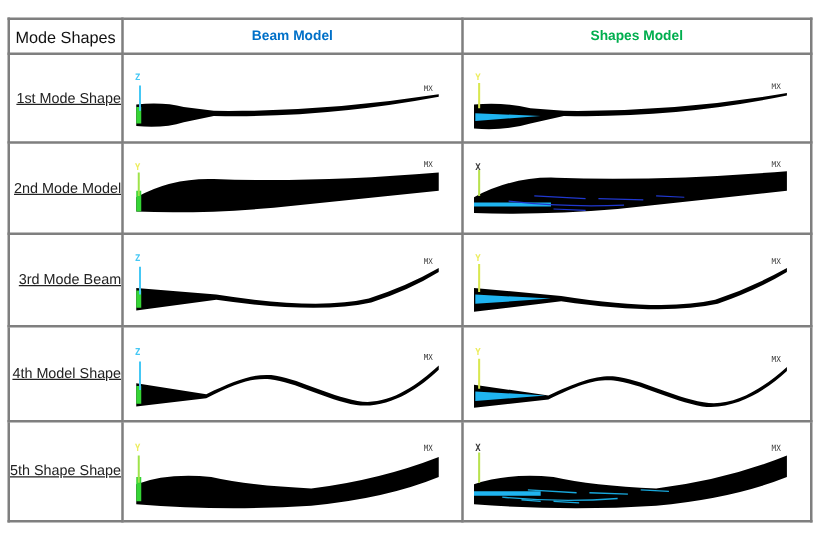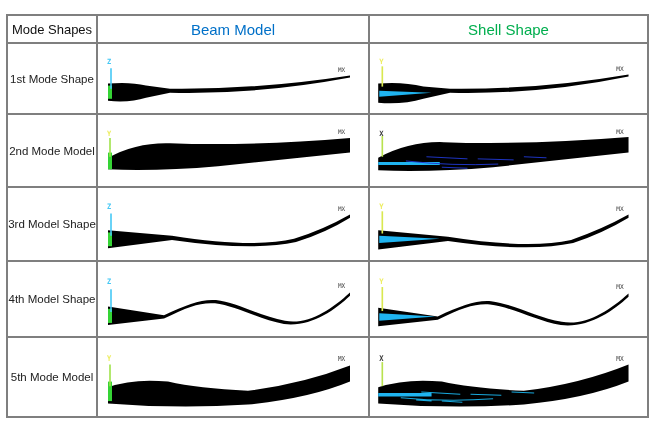--- a/index.html
+++ b/index.html
@@ -16,22 +16,22 @@
   col.c-beam{width:272px;}
   col.c-shell{width:279px;}
   tr.hdr{height:28px;}
   tr.r1 td{height:69px;}
   tr.r2 td{height:71px;}
   tr.r3 td{height:72px;}
   tr.r4 td{height:74px;}
   tr.r5 td{height:78px;}
   th{font-weight:normal;}
   .hdr-label{font-size:13px;color:#111111;text-align:center;}
-  .hdr-model{font-size:15px;font-weight:normal;text-align:center;}
-  .row-label{font-size:11.5px;color:#222222;text-align:center;white-space:nowrap;}
+  .hdr-model{font-size:11px;font-weight:bold;text-align:center;}
+  .row-label{font-size:11.5px;color:#222222;text-align:right;white-space:nowrap;text-decoration:underline;}
   td.plot-cell{background:#ffffff;}
   svg.plot{display:block;width:100%;height:100%;}
   .blade{fill:#000000;stroke:none;}
   .accent{stroke:none;}
   .mesh{fill:none;stroke-width:0.9;}
   .axis-line{fill:none;stroke-width:1.6;}
   .axis-letter{font-size:7px;font-weight:bold;font-family:"DejaVu Sans Mono", monospace;}
   .mx{font-size:6px;fill:#3c3c3c;font-family:"DejaVu Sans Mono", monospace;}
 </style>
 </head>
@@ -42,21 +42,21 @@
     <colgroup>
         <col class="c-label">
         <col class="c-beam">
         <col class="c-shell">
       </colgroup>
 
     <tbody>
         <tr class="hdr">
       <th class="hdr-label">Mode Shapes</th>
       <th class="hdr-model" style="color: rgb(0, 112, 200);">Beam Model</th>
-      <th class="hdr-model" style="color: rgb(0, 174, 78);">Shell Shape</th>
+      <th class="hdr-model" style="color: rgb(0, 174, 78);">Shapes Model</th>
     </tr>
 
     <tr class="r1">
       <td class="row-label">1st Mode Shape</td>
       <td class="plot-cell">
         <svg class="plot" viewBox="0 0 270 68" preserveAspectRatio="none">
           <path class="blade" d="M10,39 L10,56 Q32,58 48,53 L72,48 Q160,50 252,33 L252,31 Q160,45 72,44 L48,41 Q32,37 10,39 Z"></path>
           <path class="accent" d="M10,41 L14,41 L14,54 L10,54 Z" fill="#35d435"></path>
           <path class="mesh" d="" stroke="#2038d0"></path>
           <path class="axis-line" d="M13,24 L13,44" stroke="#45c8f5"></path>
@@ -94,21 +94,21 @@
           <path class="accent" d="M8,45 L68,45 L68,48 L8,48 Z" fill="#1fb4f0"></path>
           <path class="mesh" d="M35,44 Q80,49 125,47 M55,40 L95,42 M105,42 L140,43 M150,40 L172,41 M70,50 L95,51" stroke="#2038d0"></path>
           <path class="axis-line" d="M12,20 L12,40" stroke="#b9e24f"></path>
           <text class="axis-letter" x="9" y="20" fill="#3a3a3a">X</text>
           <text class="mx" x="240" y="18">MX</text>
         </svg>
       </td>
     </tr>
 
     <tr class="r3">
-      <td class="row-label">3rd Model Shape</td>
+      <td class="row-label">3rd Mode Beam</td>
       <td class="plot-cell">
         <svg class="plot" viewBox="0 0 270 68" preserveAspectRatio="none">
           <path class="blade" d="M10,40 L10,57 L74,49 Q155,60 198,51 Q228,42 252,28 L252,25 Q226,39 196,48 Q155,57 74,45 Z"></path>
           <path class="accent" d="M10,42 L14,42 L14,55 L10,55 Z" fill="#35d435"></path>
           <path class="mesh" d="" stroke="#2038d0"></path>
           <path class="axis-line" d="M13,24 L13,45" stroke="#45c8f5"></path>
           <text class="axis-letter" x="9" y="20" fill="#45c8f5">Z</text>
           <text class="mx" x="240" y="22">MX</text>
         </svg>
       </td>
@@ -142,21 +142,21 @@
           <path class="accent" d="M9,47 L64,50 L9,54 Z" fill="#1fb4f0"></path>
           <path class="mesh" d="" stroke="#2038d0"></path>
           <path class="axis-line" d="M12,23 L12,45" stroke="#d9e850"></path>
           <text class="axis-letter" x="9" y="20" fill="#eded5e">Y</text>
           <text class="mx" x="240" y="25">MX</text>
         </svg>
       </td>
     </tr>
 
     <tr class="r5">
-      <td class="row-label">5th Mode Model</td>
+      <td class="row-label">5th Shape Shape</td>
       <td class="plot-cell">
         <svg class="plot" viewBox="0 0 270 68" preserveAspectRatio="none">
           <path class="blade" d="M10,43 L10,57 Q80,62 150,58 Q210,53 252,38 L252,24 Q205,40 150,46 Q100,44 70,38 Q35,35 10,43 Z"></path>
           <path class="accent" d="M10,38 L14,38 L14,55 L10,55 Z" fill="#35d435"></path>
           <path class="mesh" d="" stroke="#2038d0"></path>
           <path class="axis-line" d="M12,23 L12,42" stroke="#9fe34a"></path>
           <text class="axis-letter" x="9" y="20" fill="#eded5e">Y</text>
           <text class="mx" x="240" y="20">MX</text>
         </svg>
       </td>

